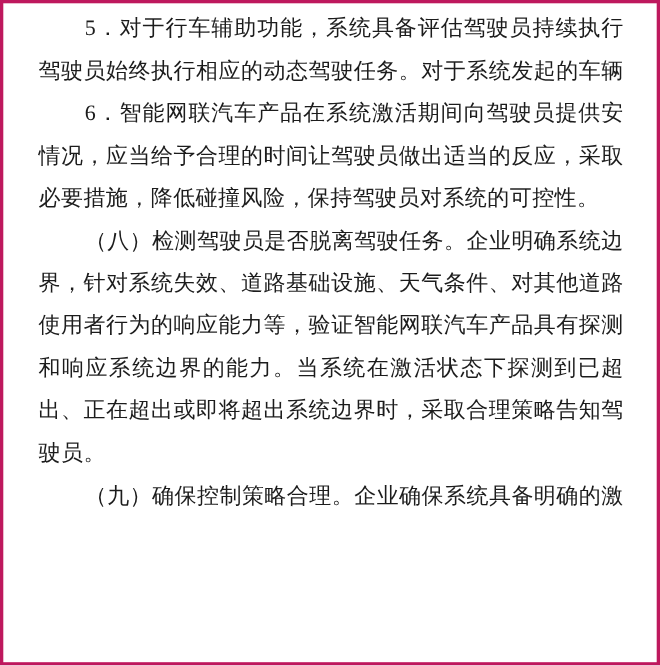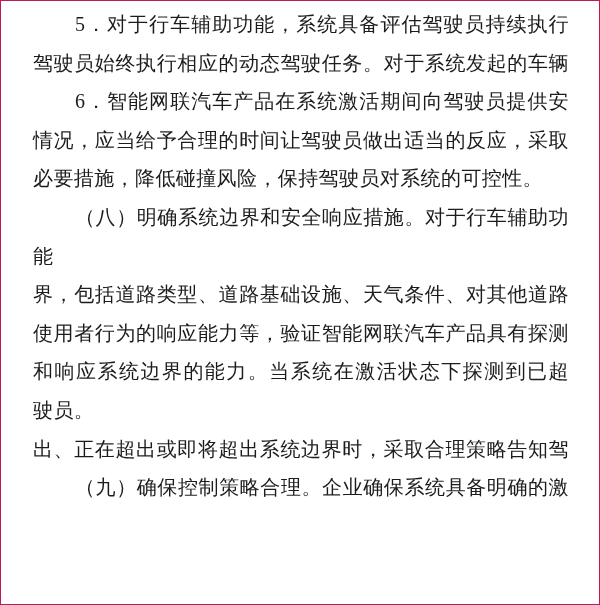--- a/index.html
+++ b/index.html
@@ -6,21 +6,21 @@
     margin: 0;
     padding: 0;
     background: #ffffff;
   }
   .page {
     position: relative;
     width: 600px;
     height: 605px;
     box-sizing: border-box;
     background: #ffffff;
-    border: 1px solid #be185d;
+    border: 3px solid #be185d;
     overflow: hidden;
     font-family: "Liberation Serif", "DejaVu Serif", serif;
   }
   .doc-body {
     position: absolute;
     left: 32px;
     right: 30px;
     top: 4px;
     color: #1c1c1c;
   }
@@ -53,24 +53,24 @@
       <p>
         <span class="line indent">5．对于行车辅助功能，系统具备评估驾驶员持续执行</span>
         <span class="line">驾驶员始终执行相应的动态驾驶任务。对于系统发起的车辆</span>
       </p>
       <p>
         <span class="line indent">6．智能网联汽车产品在系统激活期间向驾驶员提供安</span>
         <span class="line">情况，应当给予合理的时间让驾驶员做出适当的反应，采取</span>
         <span class="line para-last">必要措施，降低碰撞风险，保持驾驶员对系统的可控性。</span>
       </p>
       <p>
-        <span class="line indent">（八）明确系统边界和安全响应措施。对于行车辅助功能</span>
-        <span class="line">界，包括道路类型、道路基础设施、天气条件、对其他道路</span>
+        <span class="line indent">（八）检测驾驶员是否脱离驾驶任务。企业明确系统边</span>
+        <span class="line">界，针对系统失效、道路基础设施、天气条件、对其他道路</span>
         <span class="line">使用者行为的响应能力等，验证智能网联汽车产品具有探测</span>
         <span class="line">和响应系统边界的能力。当系统在激活状态下探测到已超</span>
+        <span class="line">出、正在超出或即将超出系统边界时，采取合理策略告知驾</span>
         <span class="line para-last">驶员。</span>
-        <span class="line">出、正在超出或即将超出系统边界时，采取合理策略告知驾</span>
       </p>
       <p>
         <span class="line indent">（九）确保控制策略合理。企业确保系统具备明确的激</span>
       </p>
     </div>
 </div>
 
 </body></html>

